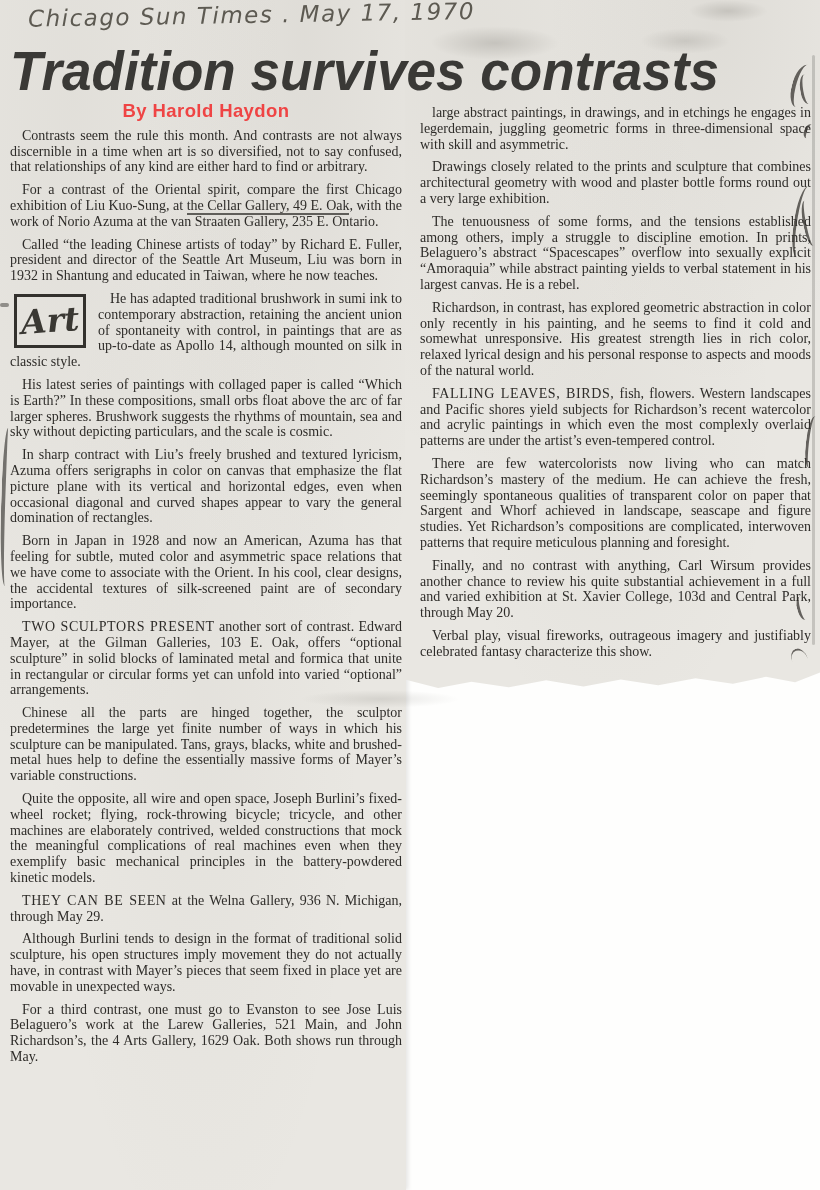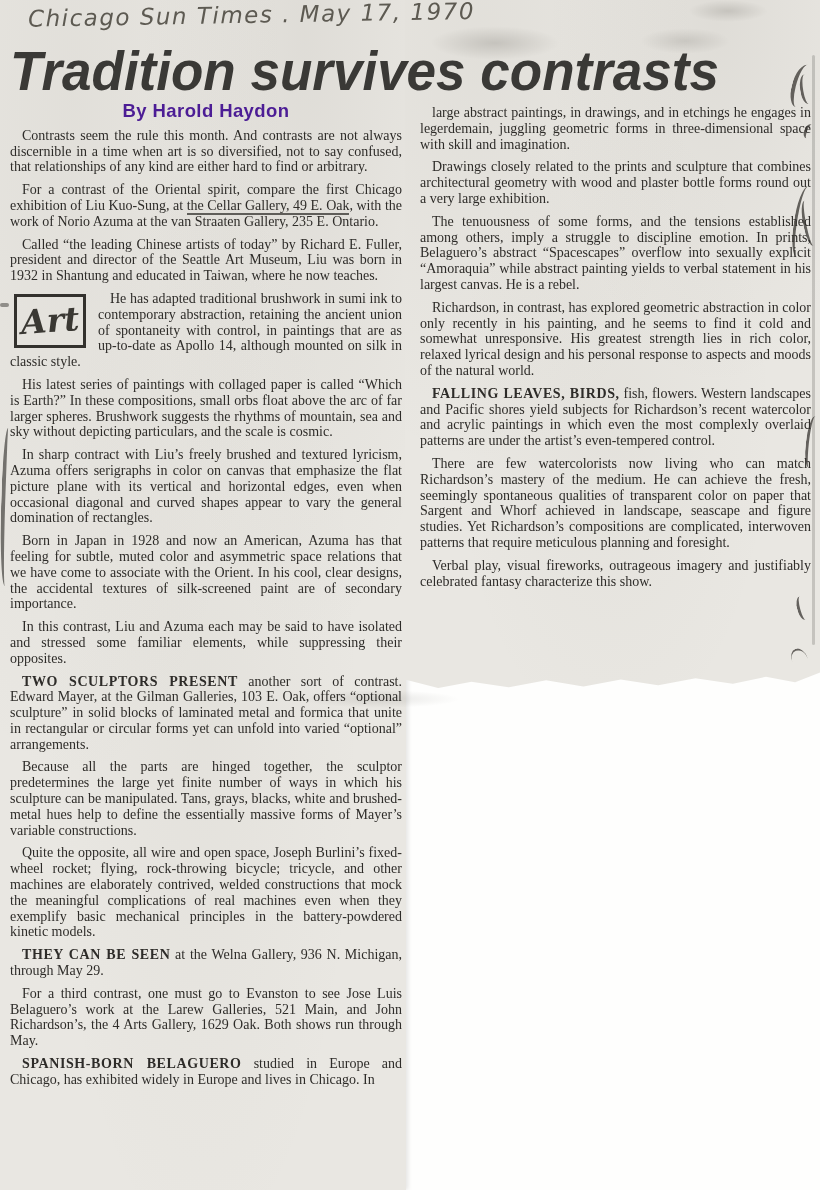--- a/index.html
+++ b/index.html
@@ -32,25 +32,25 @@
     font-family:"Liberation Sans", sans-serif;font-style:italic;font-weight:700;
     font-size:53px;letter-spacing:0px;color:#3a3936;white-space:nowrap;
     transform:scaleY(1.06);transform-origin:left top;
   }
   
   .col{position:absolute;color:#2e2c29;font-size:14px;line-height:15.8px;}
   .col-left{left:10px;top:103px;width:392px;}
   .col-right{left:420px;top:105px;width:391px;}
   .byline{
     font-family:"Liberation Sans", sans-serif;font-weight:700;
-    font-size:18.5px;text-align:center;letter-spacing:.4px;color:#4c1d95;
+    font-size:18.5px;text-align:center;letter-spacing:.4px;color:#ef4444;
     margin:0 0 9px 0;
   }
   .para{margin:0 0 7px 0;text-align:justify;text-indent:12px;}
-  .lead-bold{font-weight:700;letter-spacing:.6px;}
+  .lead-bold{font-weight:400;letter-spacing:.6px;}
   .pen-underline{box-shadow:0 2px 0 rgba(58,56,52,.78);margin-top:11px;}
   
   .art-box{
     float:left;width:66px;height:48px;border:3px solid #33312d;
     margin:3px 12px 3px 4px;display:flex;align-items:center;justify-content:center;
   }
   .art-box-text{
     font-family:"DejaVu Serif", serif;font-style:italic;font-weight:700;
     font-size:33px;color:#3a3833;transform:rotate(-4deg);line-height:1;
     text-indent:0;
@@ -107,32 +107,32 @@
     <p class="byline">By Harold Haydon</p>
   <p class="para"><span class="">Contrasts seem the rule this month. And contrasts are not always discernible in a time when art is so diversified, not to say confused, that relationships of any kind are either hard to find or arbitrary.</span></p>
       <p class="para"><span class="">For a contrast of the Oriental spirit, compare the first Chicago exhibition of Liu Kuo-Sung, at </span><span class="pen-underline">the Cellar Gallery, 49 E. Oak</span><span class="">, with the work of Norio Azuma at the van Straaten Gallery, 235 E. Ontario.</span></p>
       <p class="para"><span class="">Called “the leading Chinese artists of today” by Richard E. Fuller, president and director of the Seattle Art Museum, Liu was born in 1932 in Shantung and educated in Taiwan, where he now teaches.</span></p>
       <p class="para"><span class="art-box">
           <span class="art-box-text">Art</span>
         </span><span class="">He has adapted traditional brushwork in sumi ink to contemporary abstraction, retaining the ancient union of spontaneity with control, in paintings that are as up-to-date as Apollo 14, although mounted on silk in classic style.</span></p>
       <p class="para"><span class="">His latest series of paintings with collaged paper is called “Which is Earth?” In these compositions, small orbs float above the arc of far larger spheres.  Brushwork suggests the rhythms of mountain, sea and sky without depicting particulars, and the scale is cosmic.</span></p>
       <p class="para"><span class="">In sharp contract with Liu’s freely brushed and textured lyricism, Azuma offers serigraphs in color on canvas that emphasize the flat picture plane with its vertical and horizontal edges, even when occasional diagonal and curved shapes appear to vary the general domination of rectangles.</span></p>
       <p class="para"><span class="">Born in Japan in 1928 and now an American, Azuma has that feeling for subtle, muted color and asymmetric space relations that we have come to associate with the Orient. In his cool, clear designs, the accidental textures of silk-screened paint are of secondary importance.</span></p>
-      <p class="para"><span class="">In this contrast, Liu and Azuma each may be said to have isolated and stressed some familiar elements, while suppressing their opposites.</span></p>
       <p class="para"><span class="lead-bold ">TWO SCULPTORS PRESENT</span><span class=""> another sort of contrast. Edward Mayer, at the Gilman Galleries, 103 E. Oak, offers “optional sculpture” in solid blocks of laminated metal and formica that unite in rectangular or circular forms yet can unfold into varied “optional” arrangements.</span></p>
-      <p class="para"><span class="">Because all the parts are hinged together, the sculptor predetermines the large yet finite number of ways in which his sculpture can be manipulated. Tans, grays, blacks, white and brushed-metal hues help to define the essentially massive forms of Mayer’s variable constructions.</span></p>
+      <p class="para"><span class="">Chinese all the parts are hinged together, the sculptor predetermines the large yet finite number of ways in which his sculpture can be manipulated. Tans, grays, blacks, white and brushed-metal hues help to define the essentially massive forms of Mayer’s variable constructions.</span></p>
       <p class="para"><span class="">Quite the opposite, all wire and open space, Joseph Burlini’s fixed-wheel rocket; flying, rock-throwing bicycle; tricycle, and other machines are elaborately contrived, welded constructions that mock the meaningful complications of real machines even when they exemplify basic mechanical principles in the battery-powdered kinetic models.</span></p>
       <p class="para"><span class="lead-bold ">THEY CAN BE SEEN</span><span class=""> at the Welna Gallery, 936 N. Michigan, through May 29.</span></p>
+      <p class="para"><span class="">Although Burlini tends to design in the format of traditional solid sculpture, his open structures imply movement they do not actually have, in contrast with Mayer’s pieces that seem fixed in place yet are movable in unexpected ways.</span></p>
       <p class="para"><span class="">For a third contrast, one must go to Evanston to see Jose Luis Belaguero’s work at the Larew Galleries, 521 Main, and John Richardson’s, the 4 Arts Gallery, 1629 Oak.  Both shows run through May.</span></p>
-      <p class="para"><span class="lead-bold ">SPANISH-BORN BELAGUERO</span><span class=""> studied in Europe and Chicago, has exhibited widely in Europe and lives in Chicago. In</span></p>
     </div>
 
   <div class="col col-right">
-      <p class="para"><span class="">large abstract paintings, in drawings, and in etchings he engages in legerdemain, juggling geometric forms in three-dimensional space with skill and imagination.</span></p>
+      <p class="para"><span class="">large abstract paintings, in drawings, and in etchings he engages in legerdemain, juggling geometric forms in three-dimensional space with skill and asymmetric.</span></p>
       <p class="para"><span class="">Drawings closely related to the prints and sculpture that combines architectural geometry with wood and plaster bottle forms round out a very large exhibition.</span></p>
       <p class="para"><span class="">The tenuousness of some forms, and the tensions established among others, imply a struggle to discipline emotion. In prints, Belaguero’s abstract “Spacescapes” overflow into sexually explicit “Amoraquia” while abstract painting yields to verbal statement in his largest canvas. He is a rebel.</span></p>
       <p class="para"><span class="">Richardson, in contrast, has explored geometric abstraction in color only recently in his painting, and he seems to find it cold and somewhat unresponsive. His greatest strength lies in rich color, relaxed lyrical design and his personal response to aspects and moods of the natural world.</span></p>
       <p class="para"><span class="lead-bold ">FALLING LEAVES, BIRDS,</span><span class=""> fish, flowers. Western landscapes and Pacific shores yield subjects for Richardson’s recent watercolor and acrylic paintings in which even the most complexly overlaid patterns are under the artist’s even-tempered control.</span></p>
       <p class="para"><span class="">There are few watercolorists now living who can match Richardson’s mastery of the medium. He can achieve the fresh, seemingly spontaneous qualities of transparent color on paper that Sargent and Whorf achieved in landscape, seascape and figure studies. Yet Richardson’s compositions are complicated, interwoven patterns that require meticulous planning and foresight.</span></p>
+      <p class="para"><span class="">Finally, and no contrast with anything, Carl Wirsum provides another chance to review his quite substantial achievement in a full and varied exhibition at St. Xavier College, 103d and Central Park, through May 20.</span></p>
       <p class="para"><span class="">Verbal play, visual fireworks, outrageous imagery and justifiably celebrated fantasy characterize this show.</span></p>
     </div>
 
 </div>
 
 </body></html>

